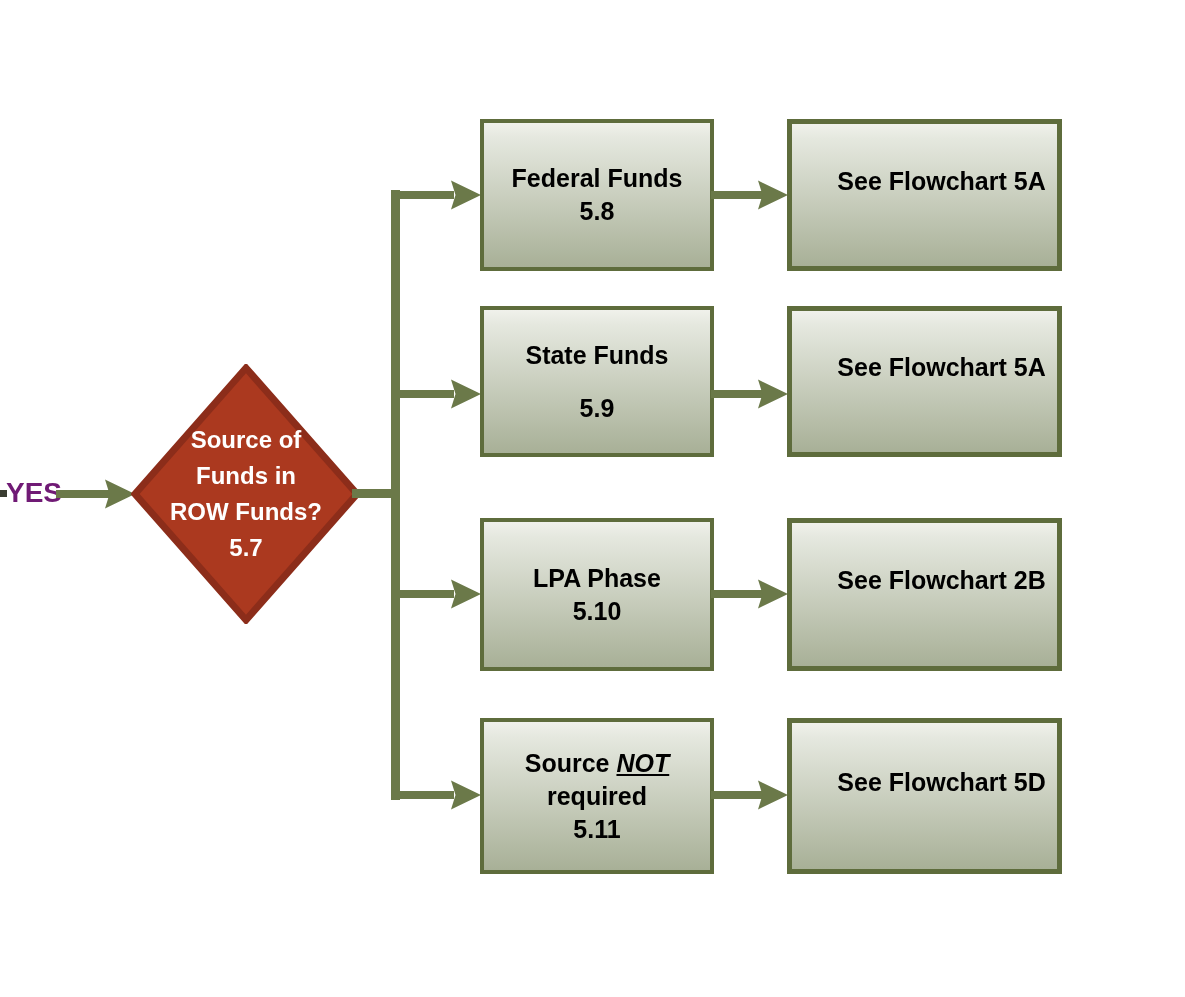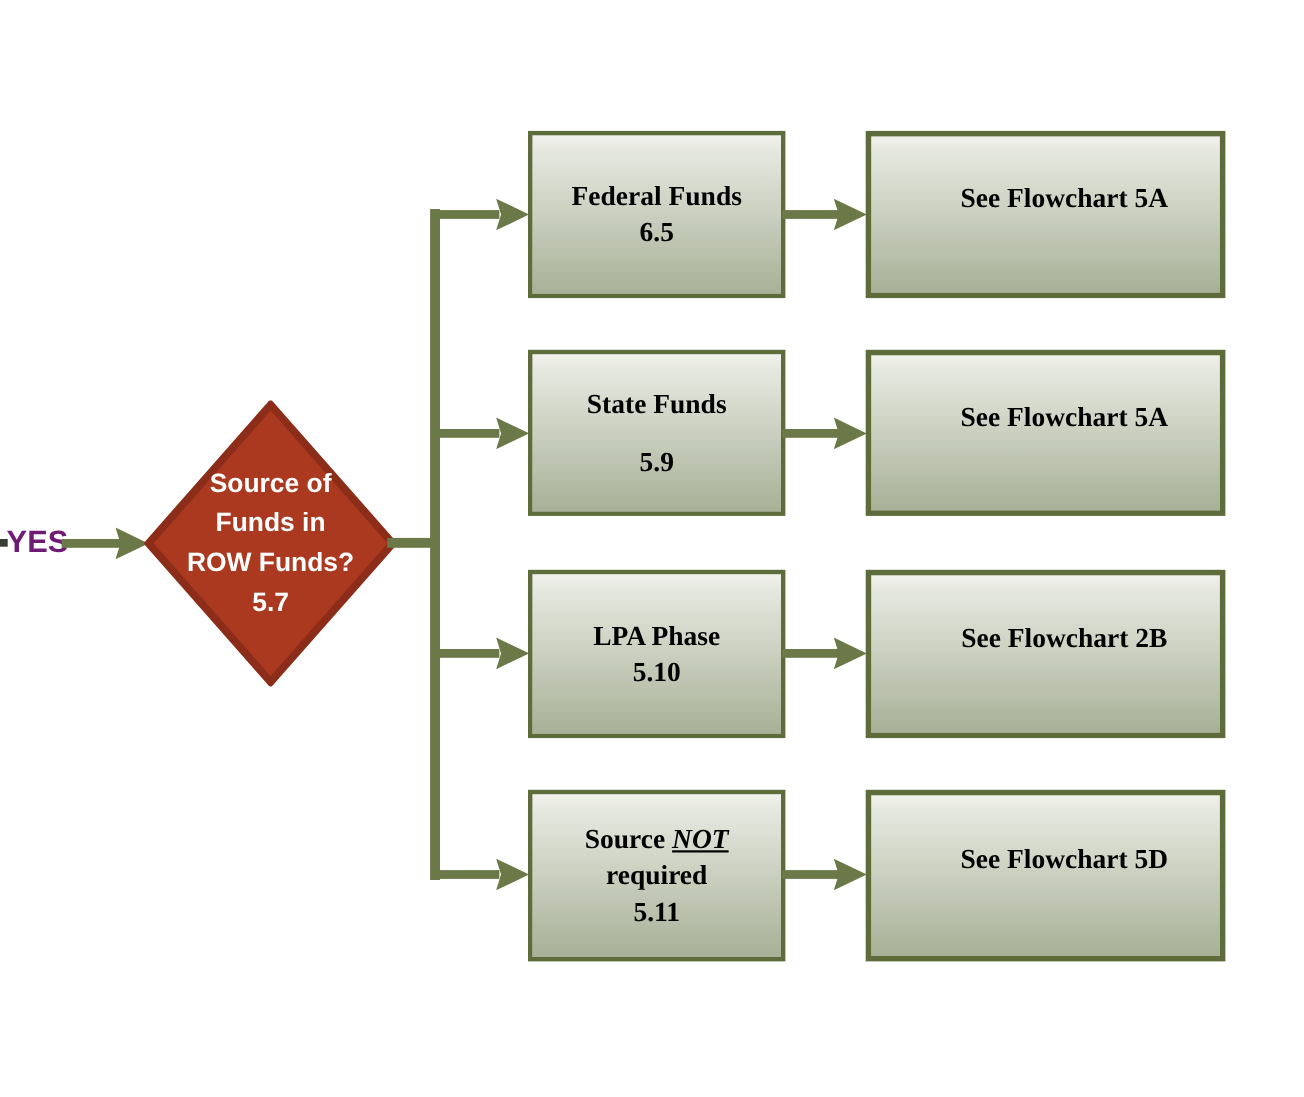--- a/index.html
+++ b/index.html
@@ -86,38 +86,37 @@
     box-sizing: border-box;
     border: 4px solid #5E6C3C;
     background: linear-gradient(to bottom, #F0F1EB 0%, #E5E8DF 10%, #A8B097 100%);
     display: flex;
     flex-direction: column;
     align-items: center;
     justify-content: center;
     text-align: right;
     color: #000000;
     font-weight: bold;
-    font-family: Liberation Serif, serif;
   }
   .src {
     left: 480px;
     width: 234px;
     font-size: 25px;
     line-height: 33px;
   }
   .dst {
     left: 787px;
-    width: 327px;
+    width: 275px;
     border-width: 5px;
     font-size: 25px;
     padding-bottom: 28px;
     padding-left: 34px;
   }
   .r1 { top: 119px; height: 152px; }
-  .r2 { top: 318px; height: 151px; gap: 20px; }
+  .r2 { top: 306px; height: 151px; gap: 20px; }
   .r3 { top: 518px; height: 153px; }
   .r4 { top: 718px; height: 156px; }
   .em-not {
     font-style: italic;
     text-decoration: underline;
   }
 </style>
 </head>
 <body>
 
@@ -149,21 +148,21 @@
   <div class="ahead" style="left:451px; top:179px;"></div>
   <div class="hline" style="left:396px; top:390px; width:58px;"></div>
   <div class="ahead" style="left:451px; top:378px;"></div>
   <div class="hline" style="left:396px; top:590px; width:58px;"></div>
   <div class="ahead" style="left:451px; top:578px;"></div>
   <div class="hline" style="left:396px; top:791px; width:58px;"></div>
   <div class="ahead" style="left:451px; top:779px;"></div>
 
   <div class="box src r1">
     <div>Federal Funds</div>
-    <div>6.5</div>
+    <div>5.8</div>
   </div>
   <div class="box src r2">
     <div>State Funds</div>
     <div>5.9</div>
   </div>
   <div class="box src r3">
     <div>LPA Phase</div>
     <div>5.10</div>
   </div>
   <div class="box src r4">

